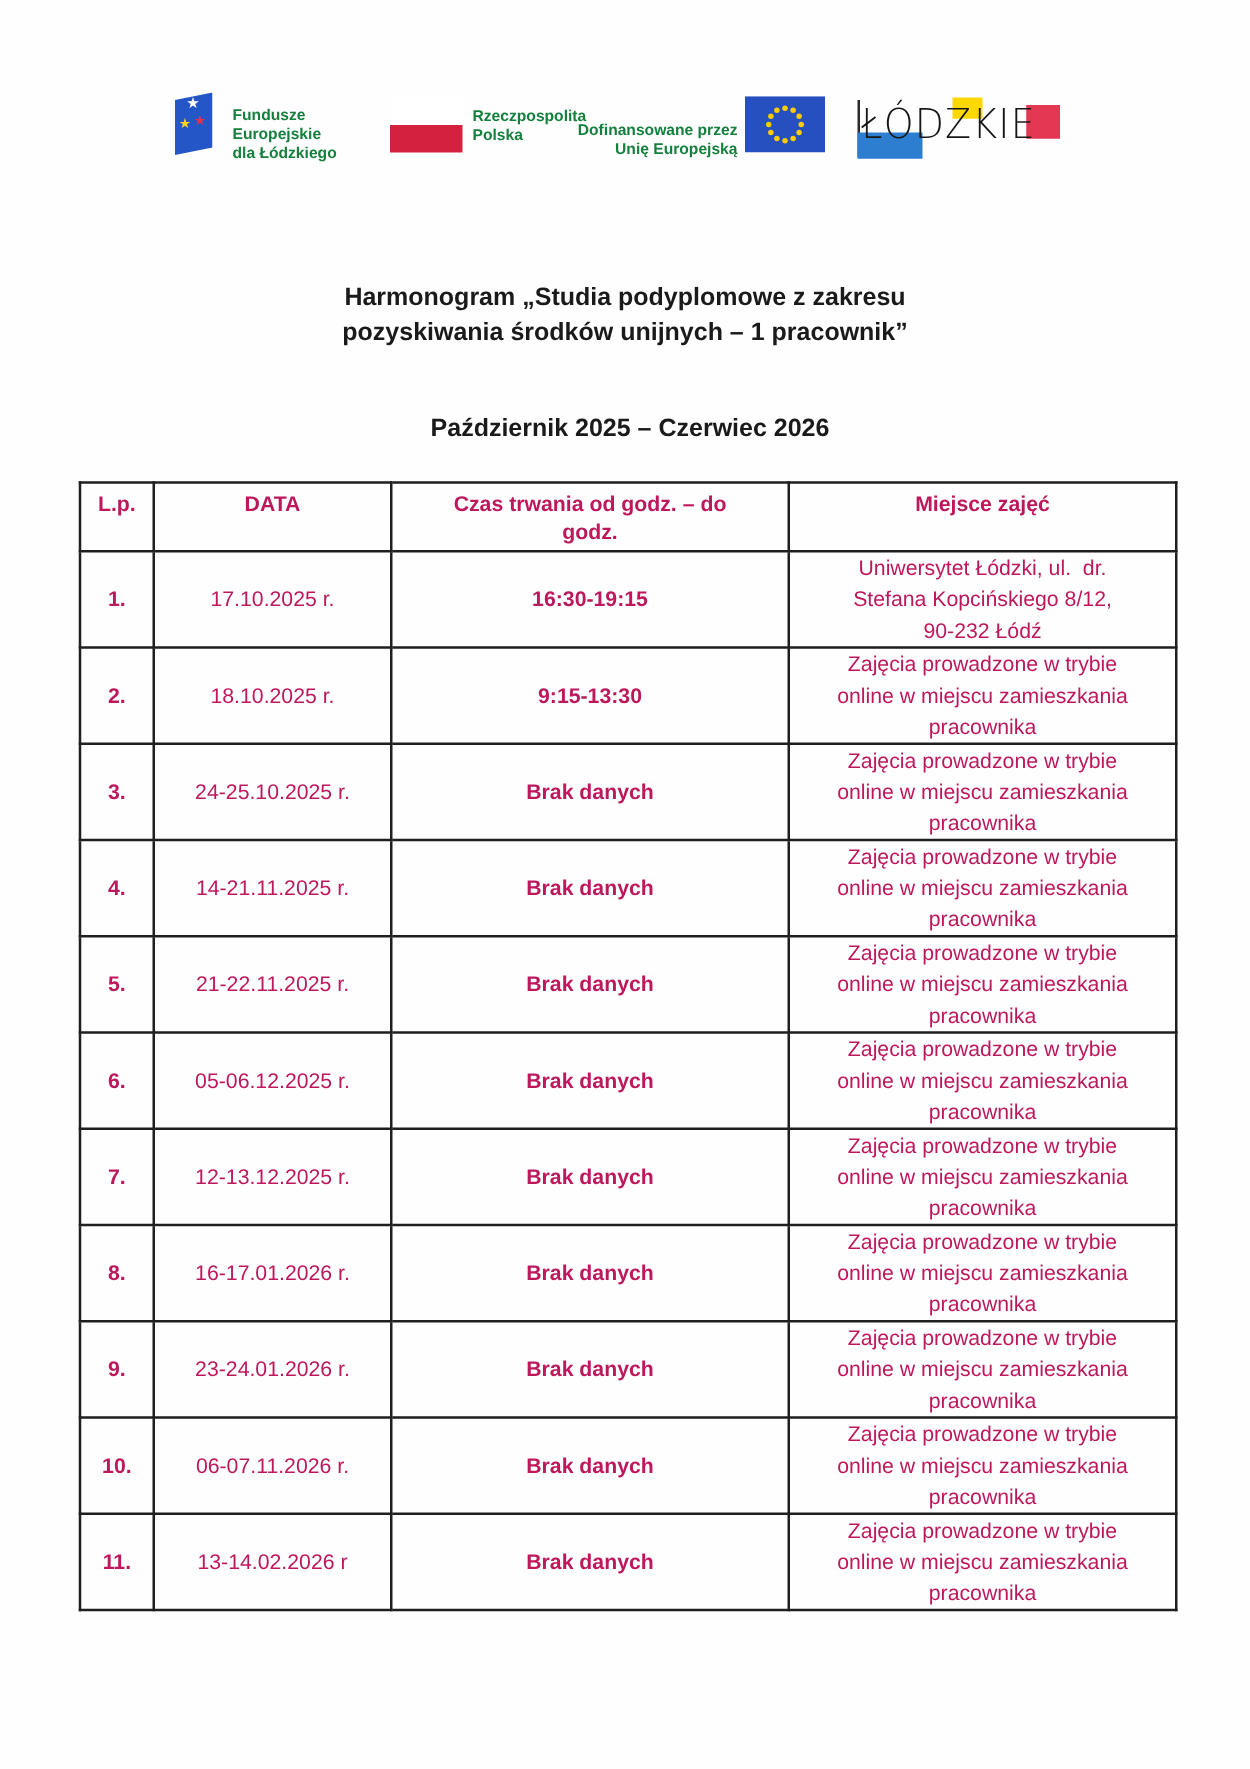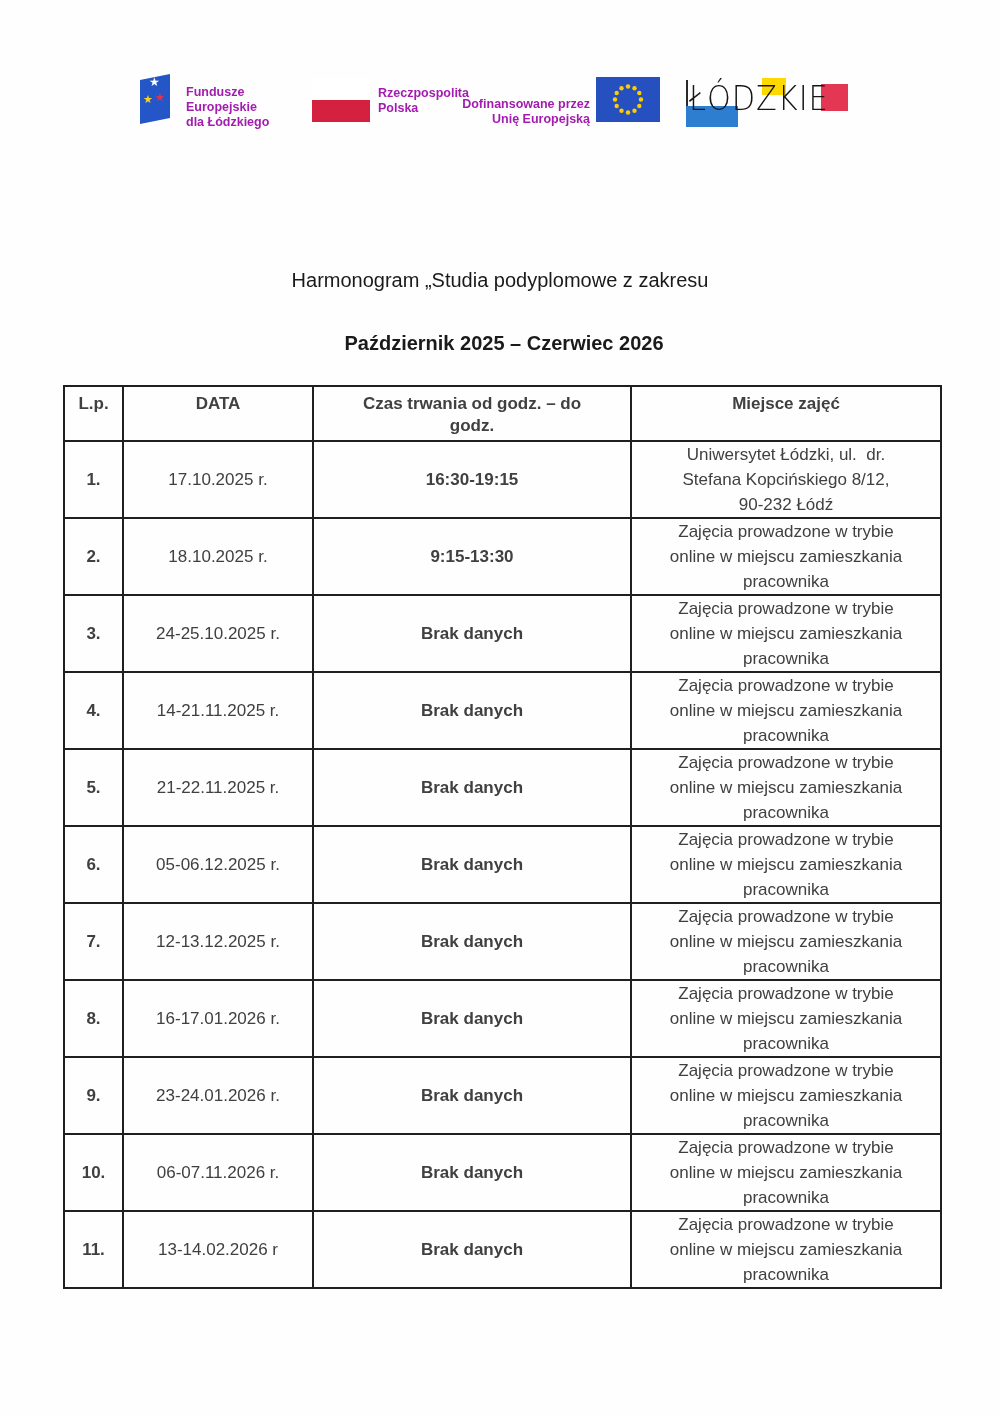--- a/index.html
+++ b/index.html
@@ -19,21 +19,21 @@
   
   .logos { position: absolute; top: 0; left: 0; width: 1000px; height: 160px; }
 
   .fe-logo { position: absolute; left: 140px; top: 72px; width: 165px; height: 60px; }
   .fe-flag { position: absolute; left: 0; top: 2px; width: 30px; height: 50px; }
   .fe-star { position: absolute; font-size: 12px; line-height: 12px; }
   .fe-star.white { left: 9px; top: 4px; color: #ffffff; }
   .fe-star.yellow { left: 3px; top: 21px; font-size: 11px; }
   .fe-star.red { left: 15px; top: 19px; font-size: 11px; }
   .logo-caption {
-    font-size: 12.5px; font-weight: bold; color: #a21caf; line-height: 15px;
+    font-size: 12.5px; font-weight: bold; color: #15803d; line-height: 15px;
   }
   .fe-logo .logo-caption { position: absolute; left: 46px; top: 13px; }
 
   .pl-logo { position: absolute; left: 312px; top: 76px; width: 160px; height: 52px; }
   .pl-flag { position: absolute; left: 0; top: 2px; width: 58px; height: 44px; }
   .pl-flag .white { position: absolute; left: 0; top: 0; width: 100%; height: 50%; background: #ffffff; }
   .pl-flag .red { position: absolute; left: 0; top: 50%; width: 100%; height: 50%; }
   .pl-logo .logo-caption { position: absolute; left: 66px; top: 10px; }
 
   .eu-logo { position: absolute; left: 470px; top: 76px; width: 190px; height: 52px; }
@@ -50,42 +50,41 @@
   .lodzkie-text {
     position: absolute; left: 7px; top: 7px;
     font-family: "DejaVu Sans", sans-serif;
     font-size: 33px; font-weight: 300; letter-spacing: 1px; color: #161616;
     transform: scaleX(0.92); transform-origin: left;
   }
 
   
   .doc-title {
     position: absolute; top: 224px; left: 0; width: 1000px;
-    text-align: center; font-size: 20px; font-weight: normal; line-height: 28px;
+    text-align: center; font-size: 20px; font-weight: bold; line-height: 28px;
     color: #1a1a1a;
-    margin-top: 42px;
   }
   .doc-subtitle {
     position: absolute; top: 332px; left: 4px; width: 1000px;
     text-align: center; font-size: 20px; font-weight: bold; color: #1a1a1a;
   }
 
   
   table.schedule {
     position: absolute; left: 63px; top: 385px;
     width: 877px;
     border-collapse: collapse;
     table-layout: fixed;
     font-size: 17px;
   }
   table.schedule th, table.schedule td {
     border: 2px solid #1f1f1f;
     text-align: center;
     vertical-align: middle;
-    color: #404040;
+    color: #be185d;
   }
   table.schedule th {
     height: 55px;
     font-weight: bold;
     vertical-align: top;
     padding-top: 6px;
     white-space: pre-line;
     line-height: 22px;
   }
   table.schedule td { height: 76px; line-height: 25px; }
@@ -153,20 +152,21 @@
     <div class="lodzkie-logo">
       <div class="lodzkie-sq blue" style="background-color: rgb(45, 126, 209);"></div>
       <div class="lodzkie-sq yellow" style="background-color: rgb(255, 216, 0);"></div>
       <div class="lodzkie-sq red" style="background-color: rgb(227, 55, 83);"></div>
       <div class="lodzkie-text">ŁÓDZKIE</div>
     </div>
   </div>
 
   <div class="doc-title">
     <div>Harmonogram „Studia podyplomowe z zakresu</div>
+    <div>pozyskiwania środków unijnych  –  1 pracownik”</div>
   </div>
 
   <div class="doc-subtitle">Październik 2025 – Czerwiec 2026</div>
 
   <table class="schedule">
     <colgroup>
       <col style="width:59px">
         <col style="width:190px">
         <col style="width:318px">
         <col style="width:310px">

